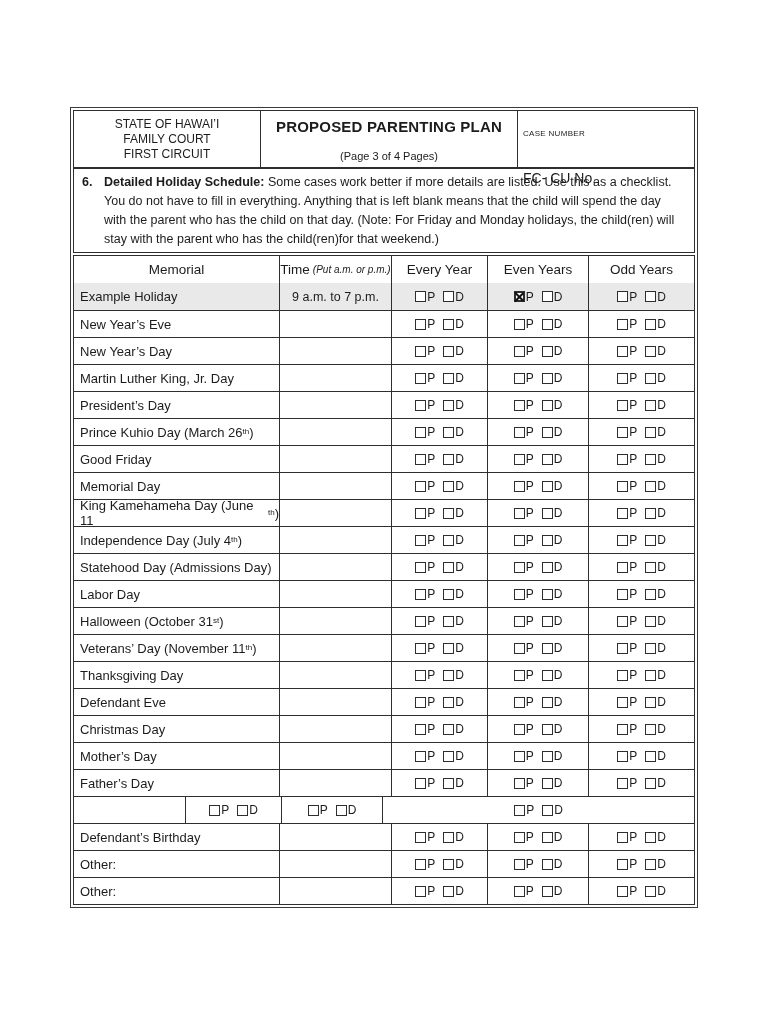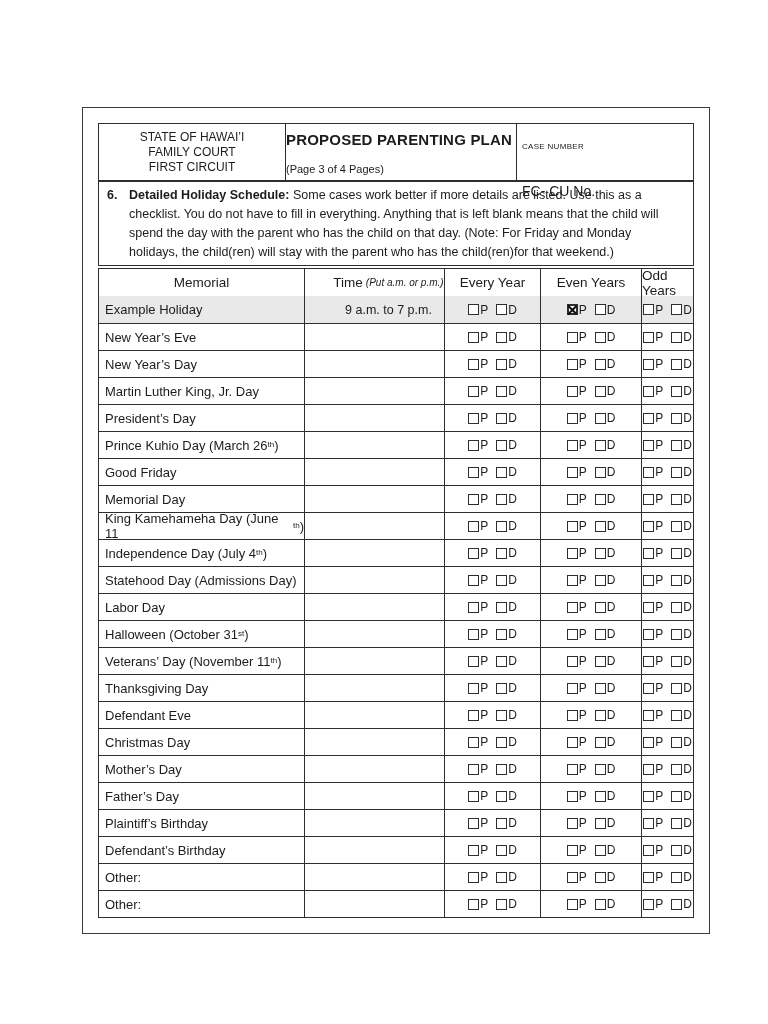--- a/index.html
+++ b/index.html
@@ -1,26 +1,26 @@
 <!DOCTYPE html>
 <html><head>
 <meta charset="utf-8">
 <style>
   html,body{margin:0;padding:0;background:#ffffff;}
   .canvas{position:relative;width:768px;height:1024px;background:#ffffff;
           font-family:"Liberation Sans","DejaVu Sans",sans-serif;color:#1c1c1c;}
-  .page-frame{position:absolute;left:82px;top:107px;width:628px;
-              border:1px solid #3a3a3a;padding:15px;box-sizing:border-box;background:#fff;}
+  .page-frame{position:absolute;left:70px;top:107px;width:628px;
+              border:1px solid #3a3a3a;padding:2px;box-sizing:border-box;background:#fff;}
 
   
   .caption{display:flex;border:1px solid #2e2e2e;height:58px;box-sizing:border-box;}
   .cap-left{width:186px;border-right:1px solid #2e2e2e;display:flex;flex-direction:column;
             justify-content:center;align-items:center;font-size:12px;line-height:15px;}
   .cap-center{flex:1;border-right:1px solid #2e2e2e;display:flex;flex-direction:column;
-              justify-content:space-between;align-items:flex-start;padding:7px 0 5px;box-sizing:border-box;}
+              justify-content:space-between;align-items:center;padding:7px 0 5px;box-sizing:border-box;}
   .cap-title{font-weight:bold;font-size:15px;letter-spacing:.2px;}
   .cap-page{font-size:11px;}
   .cap-right{width:176px;display:flex;flex-direction:column;justify-content:space-between;
              padding:2px 4px 3px 5px;box-sizing:border-box;}
   .case-label{font-size:8px;letter-spacing:.3px;margin-top:16px;}
   .case-value{font-size:14px;margin-top:32px;}
 
   
   .instr{border:1px solid #2e2e2e;margin-top:0;position:relative;
          padding:4px 10px 3px 30px;font-size:12.5px;line-height:19px;box-sizing:border-box;}
@@ -28,21 +28,21 @@
   .instr p{margin:0;}
   .instr-heading{font-weight:bold;}
 
   
   .htable{border:1px solid #2e2e2e;margin-top:2px;box-sizing:border-box;}
   .hrow{display:flex;align-items:stretch;border-top:1px solid #2e2e2e;height:27px;box-sizing:border-box;}
   .hrow:first-child{border-top:none;}
   .hrow.shaded{background:#e9e9e9;justify-content:space-between;}
   .cell{box-sizing:border-box;display:flex;align-items:center;}
   .c-holiday{width:206px;border-right:1px solid #2e2e2e;padding-left:6px;font-size:13px;}
-  .c-time{width:112px;border-right:1px solid #2e2e2e;justify-content:center;font-size:12.5px;margin-left:28px;}
+  .c-time{width:112px;border-right:1px solid #2e2e2e;justify-content:center;font-size:12.5px;}
   .c-every{width:96px;border-right:1px solid #2e2e2e;justify-content:center;}
   .c-even{width:101px;border-right:1px solid #2e2e2e;justify-content:center;}
   .c-odd{flex:1;justify-content:center;}
   .hdr .cell{justify-content:center;font-size:13.5px;padding-left:0;}
   .time-hint{font-style:italic;font-size:10px;margin-left:3px;}
   sup.sup{font-size:8px;line-height:0;}
 
   .cb-group{display:flex;align-items:center;}
   .box{position:relative;width:11px;height:11px;border:1px solid #2e2e2e;background:#fff;
        box-sizing:border-box;display:inline-block;}
@@ -962,25 +962,20 @@
                   <span class="cb-letter pl">P</span>
                 </span>
         <span class="cb-pair">
                   <span class="box"></span>
                   <span class="cb-letter dl">D</span>
                 </span>
       </span>
     </div>
   </div>
           <div class="hrow">
-    <div class="cell c-holiday">
-              <span class="pre">Plaintiff’s Birthday</span>
-              <sup class="sup"></sup>
-              <span class="post"></span>
-            </div>
     <div class="cell c-time">
               <span class="time-text"></span>
             </div>
     <div class="cell c-every">
       <span class="cb-group">
         <span class="cb-pair">
                   <span class="box"></span>
                   <span class="cb-letter pl">P</span>
                 </span>
         <span class="cb-pair">

